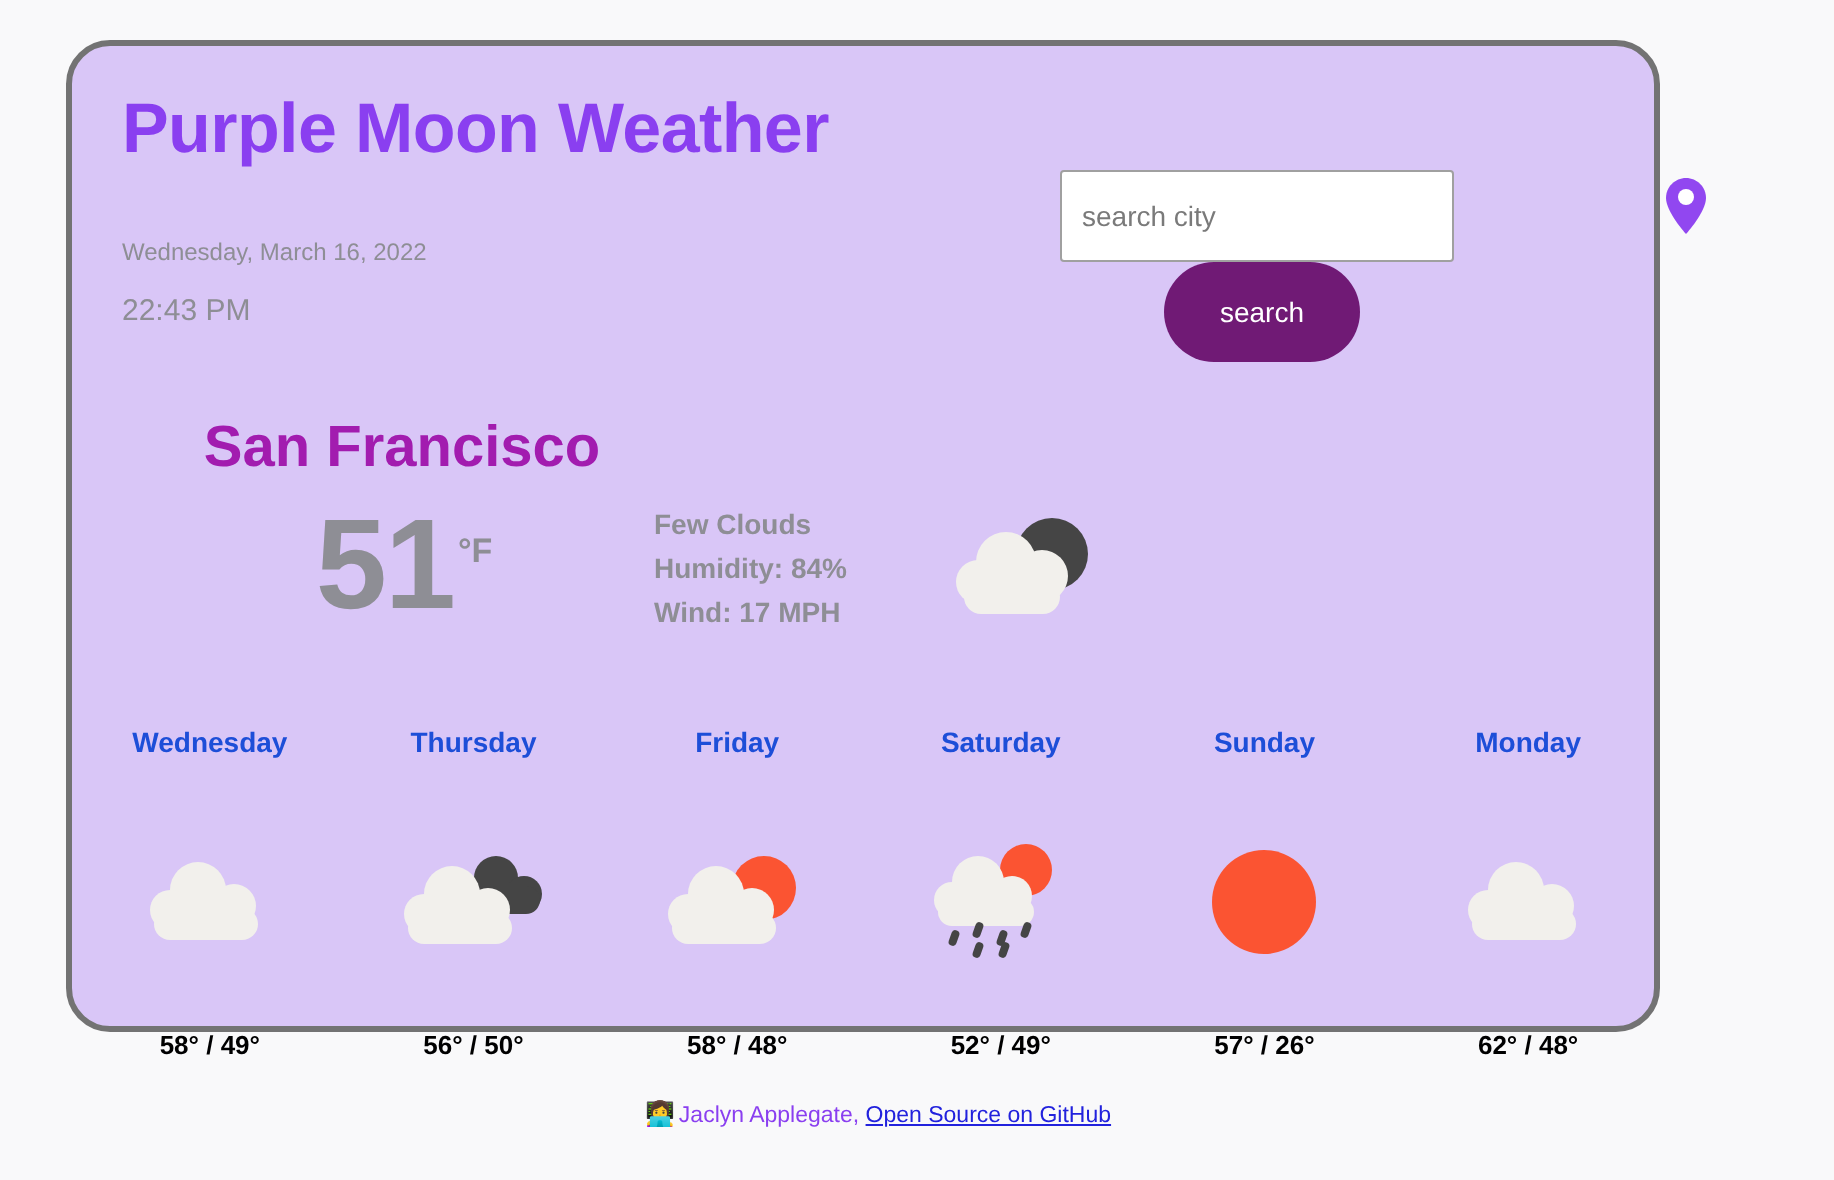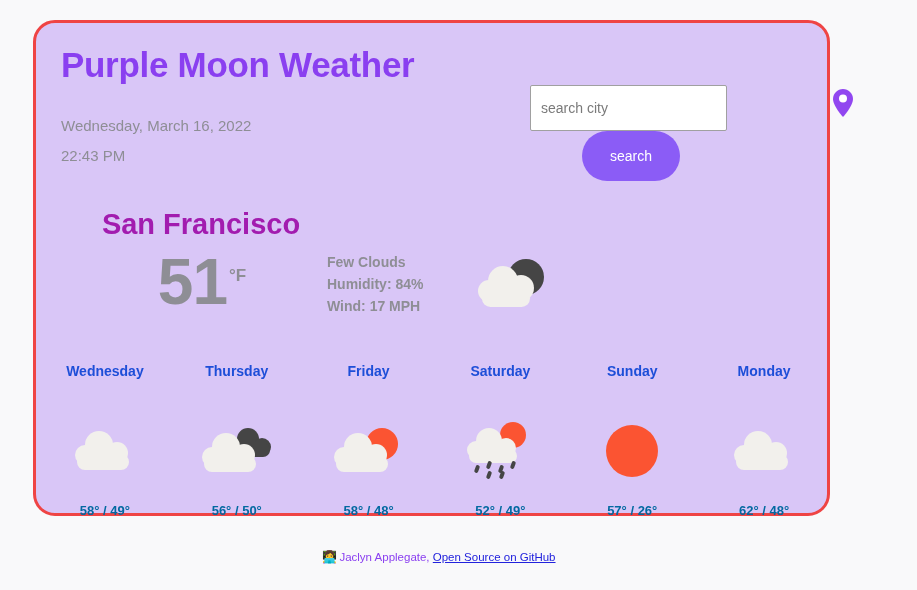--- a/index.html
+++ b/index.html
@@ -22,40 +22,40 @@
   }
 
   
   .weather-card {
     position: absolute;
     left: 33px;
     top: 20px;
     width: 797px;
     height: 496px;
     background: #d9c6f7;
-    border: 3px solid #ef4444;
+    border: 3px solid #737373;
     border-radius: 22px;
   }
 
   
   .header-title {
     position: absolute;
     left: 25px;
     top: 22px;
     font-size: 35px;
     font-weight: bold;
     color: #8a3ff0;
     letter-spacing: -0.3px;
     white-space: nowrap;
   }
   .header-date {
     position: absolute;
     left: 25px;
     top: 88px;
-    font-size: 15px;
+    font-size: 12px;
     color: #8e8e95;
     line-height: 30px;
     white-space: nowrap;
   }
   .header-time {
     position: absolute;
     left: 25px;
     top: 118px;
     font-size: 15px;
     color: #8e8e95;
@@ -82,21 +82,21 @@
     background: #ffffff;
     border: 1px solid #a0a0a0;
     border-radius: 2px;
     outline: none;
   }
   .search-input::placeholder { color: #7a7a7a; }
   .search-button {
     margin-left: 5px;
     width: 98px;
     height: 50px;
-    background: #8b5cf6;
+    background: #701a75;
     color: #ffffff;
     font-size: 14px;
     font-family: "Liberation Sans", sans-serif;
     border: none;
     border-radius: 25px;
     cursor: pointer;
   }
   .pin-icon {
     position: absolute;
     left: 832px;
@@ -182,22 +182,22 @@
   .day-icon-slot {
     height: 96px;
     margin-top: 24px;
     display: flex;
     align-items: center;
     justify-content: center;
   }
   .day-temps {
     font-size: 13px;
     font-weight: bold;
-    color: #0369a1;
-    margin-top: 4px;
+    color: #000000;
+    margin-top: 16px;
     white-space: nowrap;
   }
 
   
   .footer {
     position: absolute;
     left: 0;
     top: 550px;
     width: 878px;
     text-align: center;

